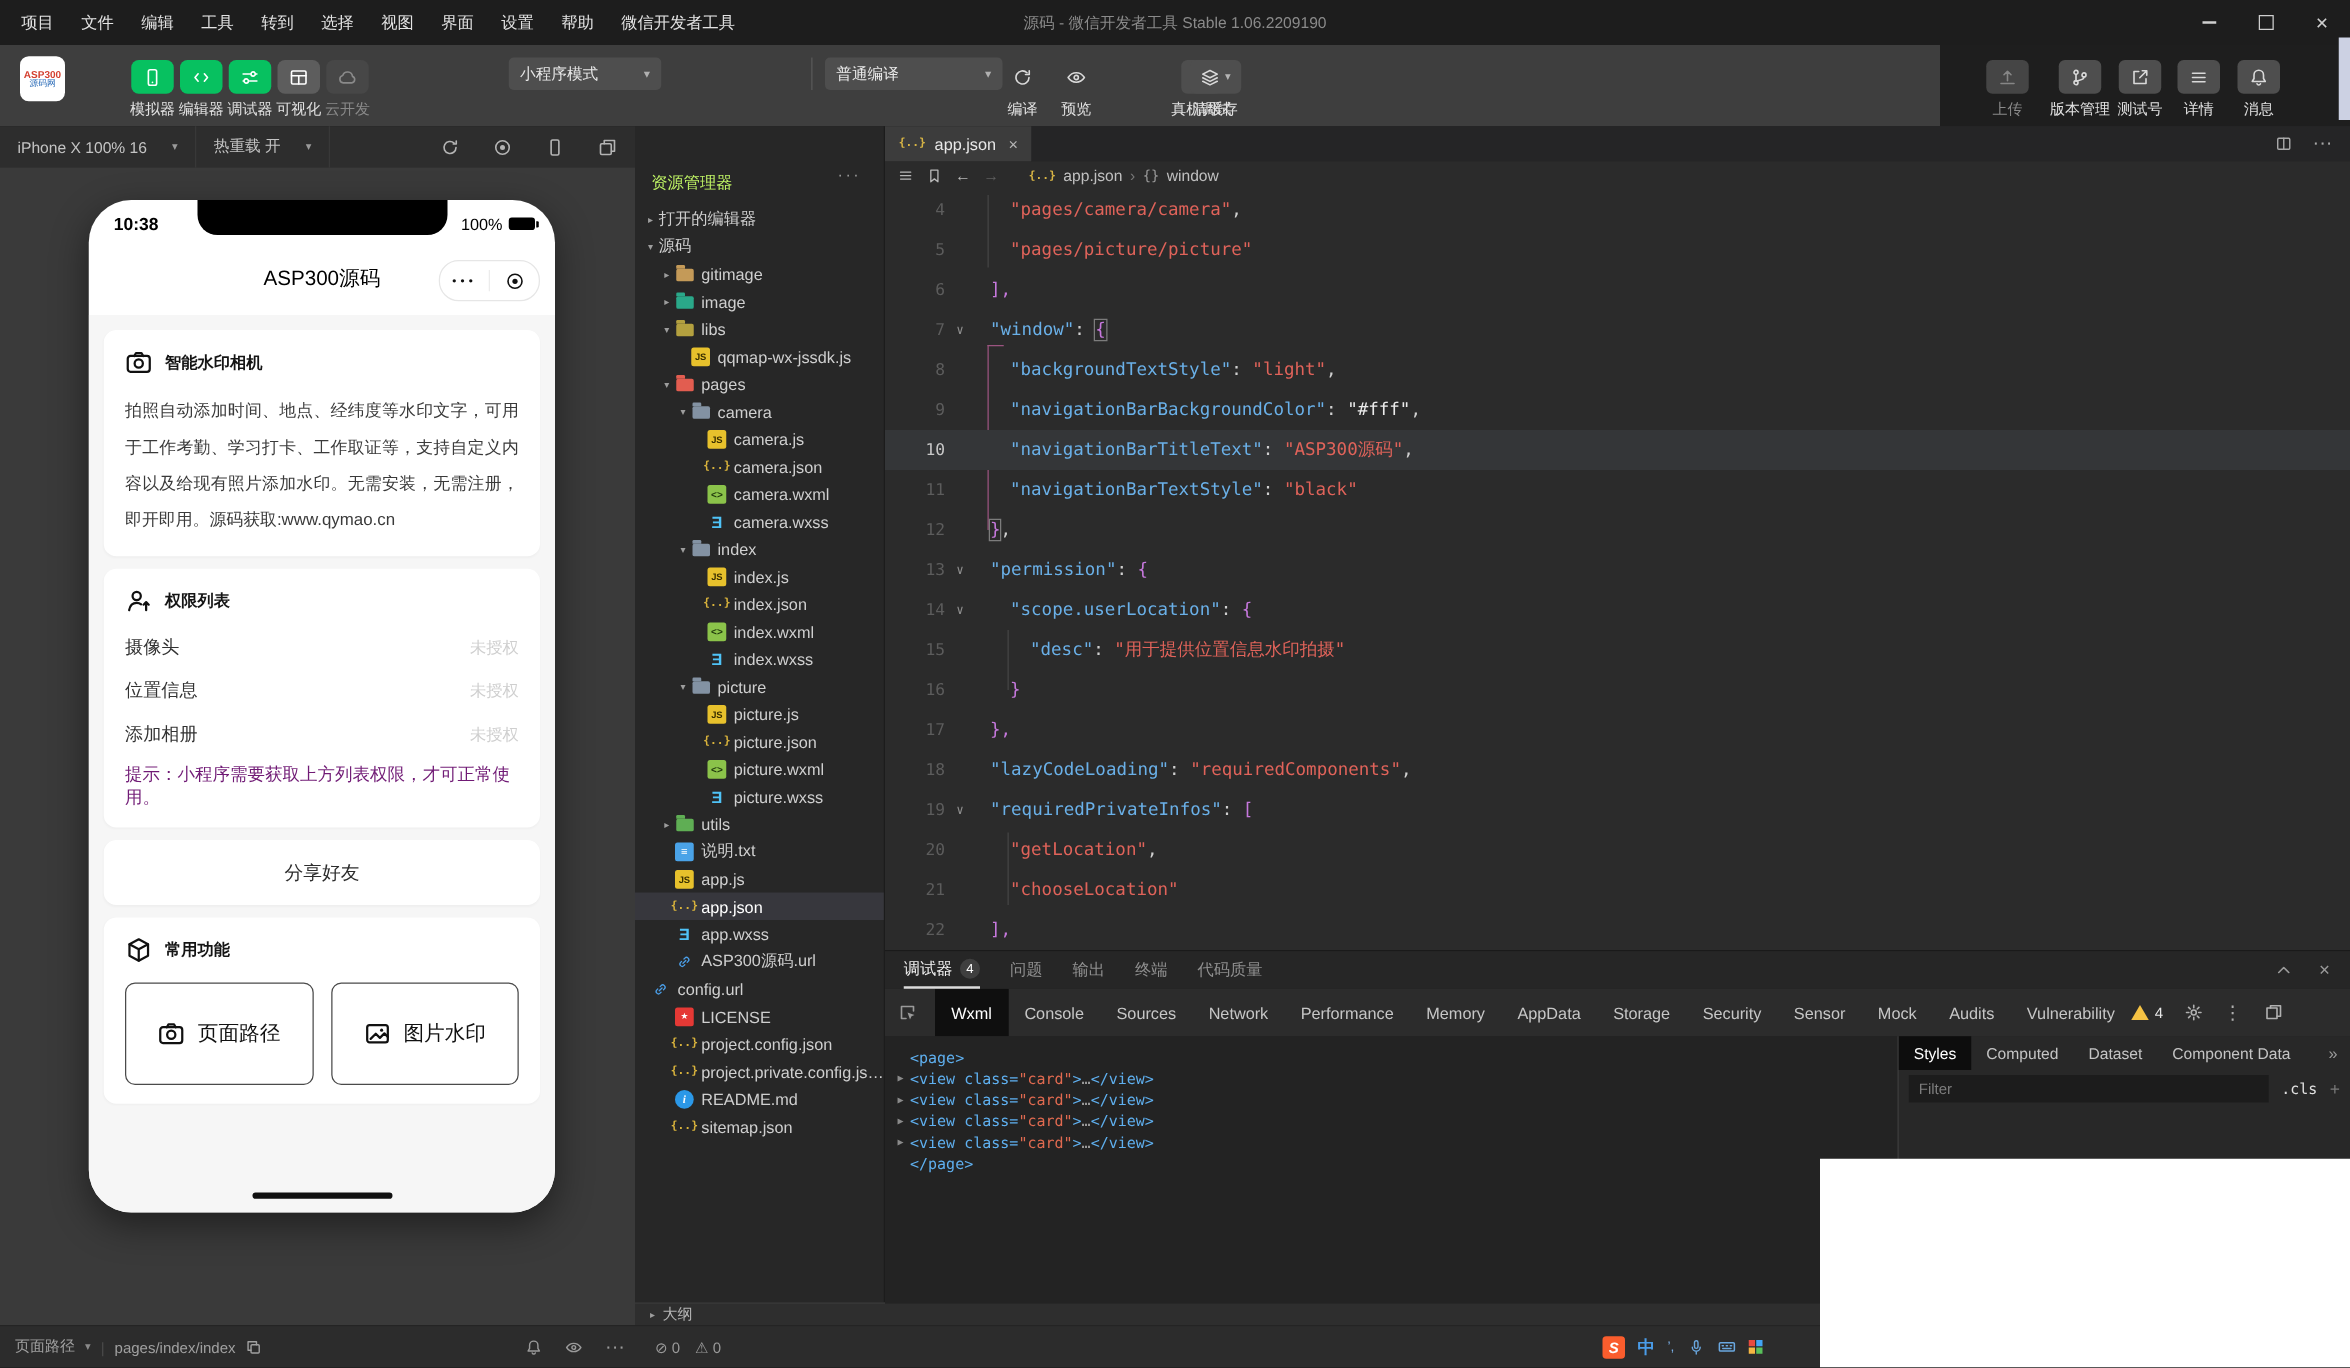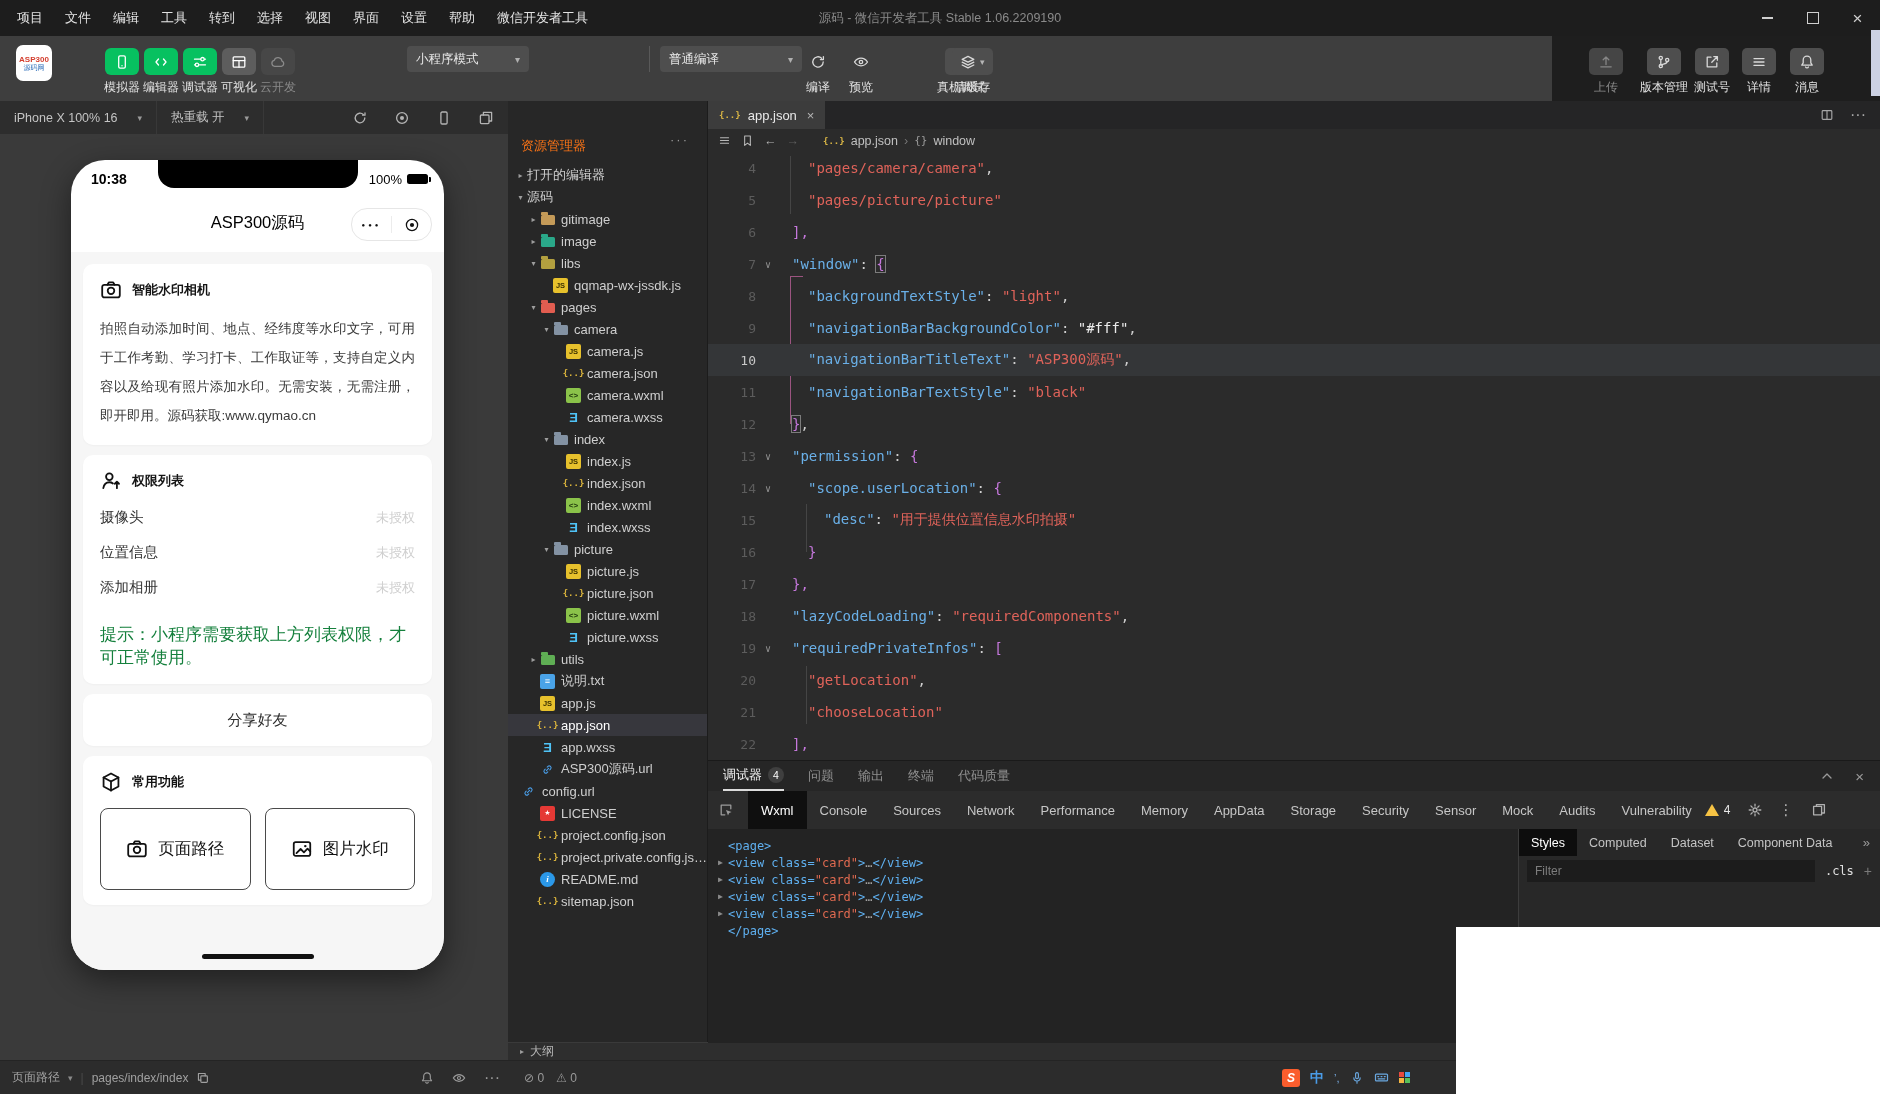--- a/index.html
+++ b/index.html
@@ -76,31 +76,31 @@
   .pcontent{position:absolute;left:0;right:0;top:92px;bottom:0;background:#f6f6f6;padding:12px;box-sizing:border-box;overflow:hidden}
   .card{background:#fff;border-radius:10px;padding:15px 17px;margin-bottom:10px;box-shadow:0 1px 2px rgba(0,0,0,.03)}
   .card-h{display:flex;align-items:center;gap:10px;color:#111}
   .ctitle{font-size:13px;font-weight:700;color:#151515}
   .cicon{display:flex;color:#111}
   .cbody{margin-top:13px;font-size:13.5px;color:#3a3a3a;line-height:29px;text-align:justify}
   .permrow{display:flex;justify-content:space-between;align-items:center;height:35px}
   .permrow .pl{font-size:14.5px;color:#333}
   .permrow .ps{font-size:13px;color:#cfcfcf}
   #perm-rows{margin-top:8px}
-  .hint{font-size:17px;color:#15803d;margin-top:18px}
+  .hint{font-size:14px;color:#701a75;margin-top:6px}
   .card.share{display:flex;align-items:center;justify-content:center;height:52px;box-sizing:border-box;padding:0;
               font-size:15px;color:#2d2d2d}
   .featrow{display:flex;gap:14px;margin-top:15px}
   .featbtn{flex:1;height:82px;border:1.5px solid #4a4a4a;border-radius:8px;background:#fff;display:flex;align-items:center;
            justify-content:center;gap:10px;font-size:16.5px;color:#111;font-family:inherit}
   .homebar{position:absolute;left:50%;transform:translateX(-50%);bottom:11px;width:112px;height:5px;background:#111;border-radius:3px}
 
   
   #explorer{position:absolute;left:508px;top:101px;width:200px;height:941px;background:#272727;border-right:1px solid #1c1c1c;box-sizing:border-box}
-  #exp-title{position:absolute;left:13px;top:36px;font-size:13px;color:#f97316}
+  #exp-title{position:absolute;left:13px;top:36px;font-size:13px;color:#bef264}
   #exp-dots{position:absolute;right:18px;top:31px;font-size:13px;letter-spacing:2px;color:#9a9a9a}
   #tree{position:absolute;left:0;right:0;top:63px}
   .trow{height:22px;display:flex;align-items:center;font-size:13px;color:#cfcfcf;white-space:nowrap;overflow:hidden}
   .trow.sel{background:#37373d;color:#fff}
   .trow .arr{width:13px;flex:none;font-size:8px;color:#9d9d9d;text-align:center}
   .ficon{width:15px;height:15px;display:inline-flex;align-items:center;justify-content:center;margin-right:6px;flex:none;font-weight:bold}
   .i-js{background:#e7c12c;color:#3a3000;font-size:7.5px;border-radius:2px}
   .i-json{color:#d9b33c;font-size:9px;font-family:"DejaVu Sans Mono",monospace;font-weight:bold}
   .i-wxml{background:#8bc34a;color:#213a0e;font-size:8px;border-radius:2px}
   .i-wxss{color:#4fc3f7;font-size:13px}

